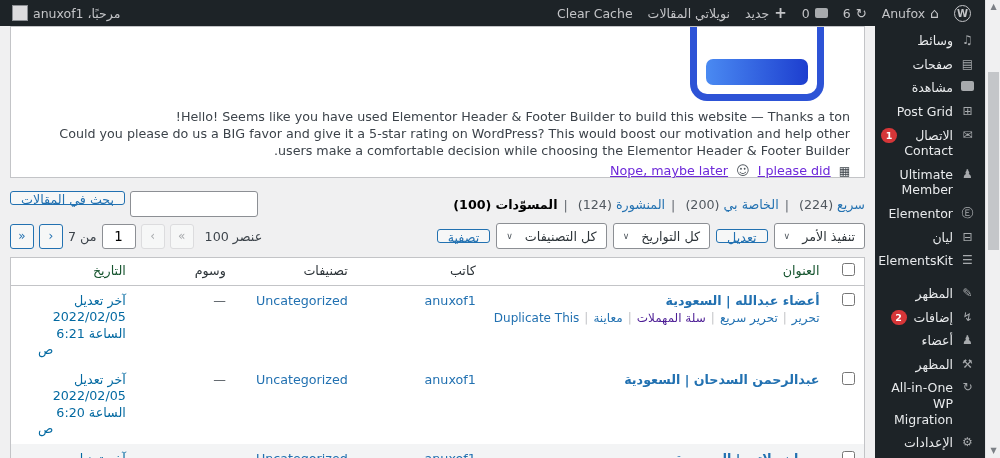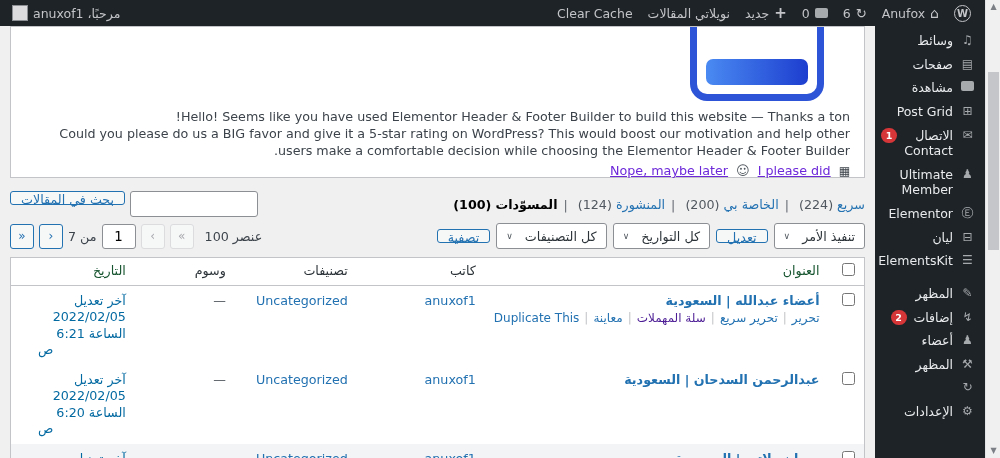--- a/index.html
+++ b/index.html
@@ -205,20 +205,21 @@
   <div class="mi">
     <span class="ico">♟</span>
     <span class="lbl">أعضاء</span>
   </div>
   <div class="mi">
     <span class="ico">⚒</span>
     <span class="lbl">المظهر</span>
   </div>
   <div class="mi">
     <span class="ico">↻</span>
+    <span class="lbl">All-in-One WP Migration</span>
   </div>
   <div class="mi">
     <span class="ico">⚙</span>
     <span class="lbl">الإعدادات</span>
   </div>
   <div class="menu-gap"></div>
 
 </div>
 
 <div id="main">

